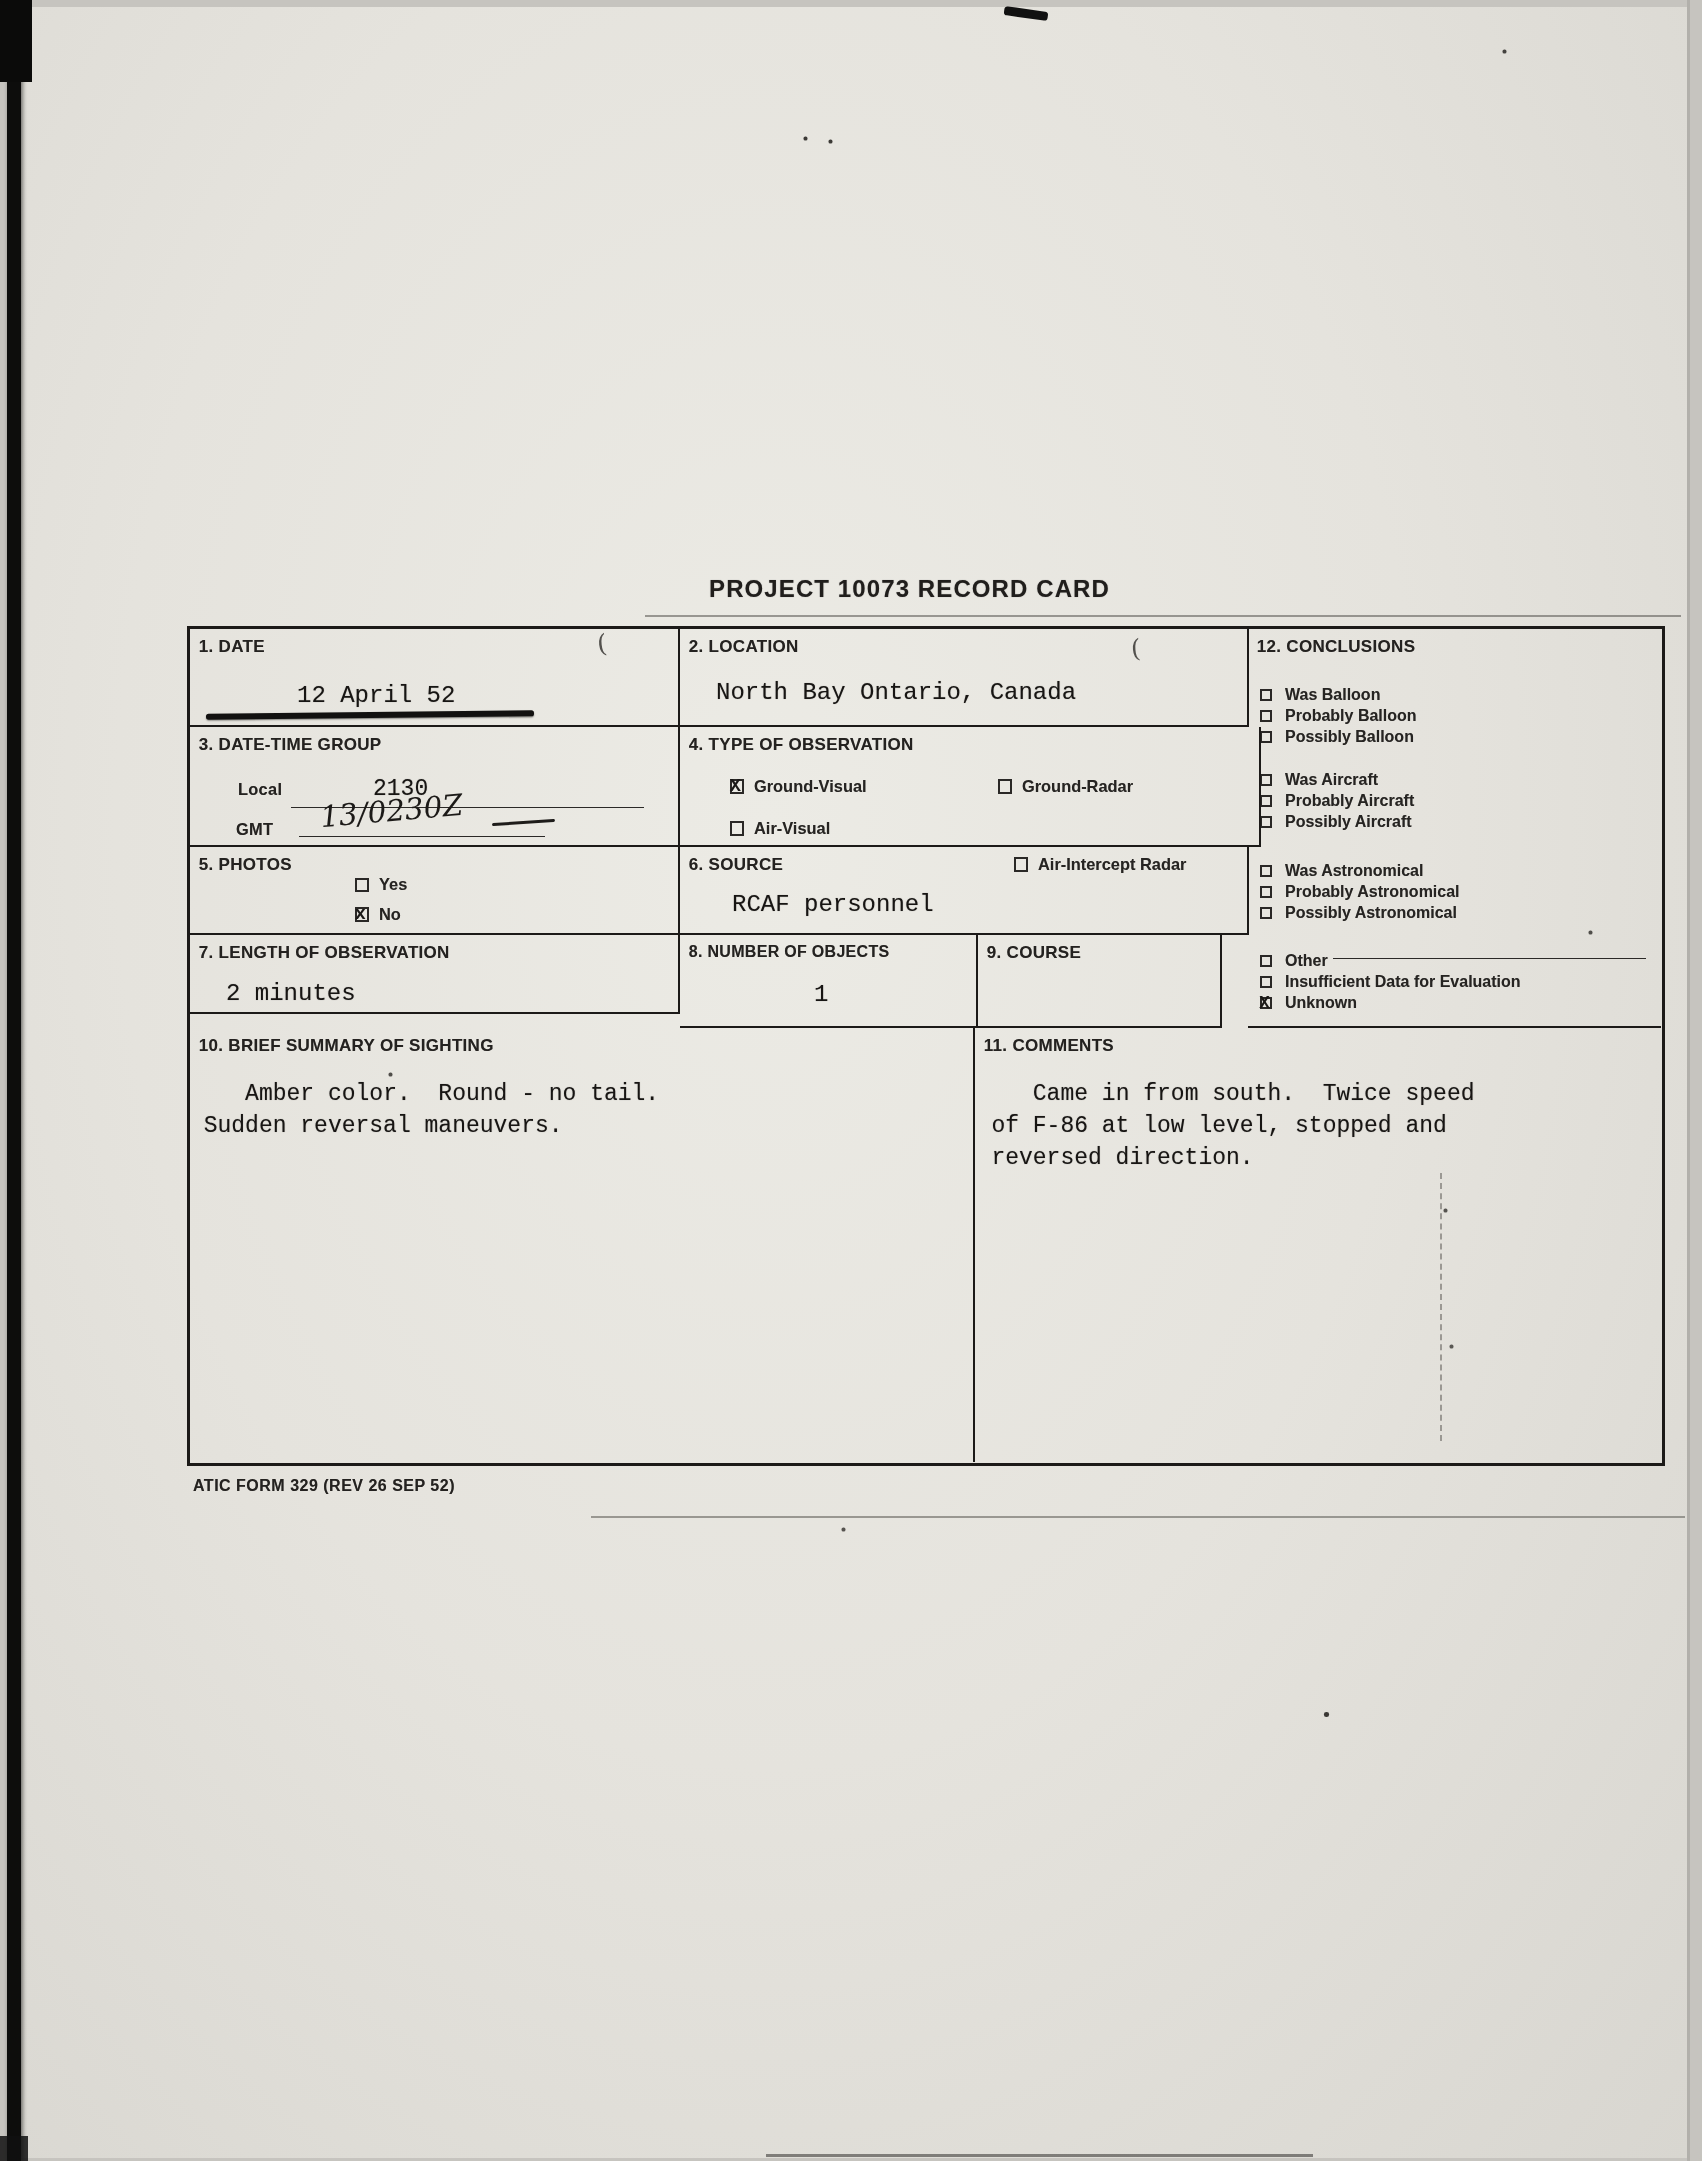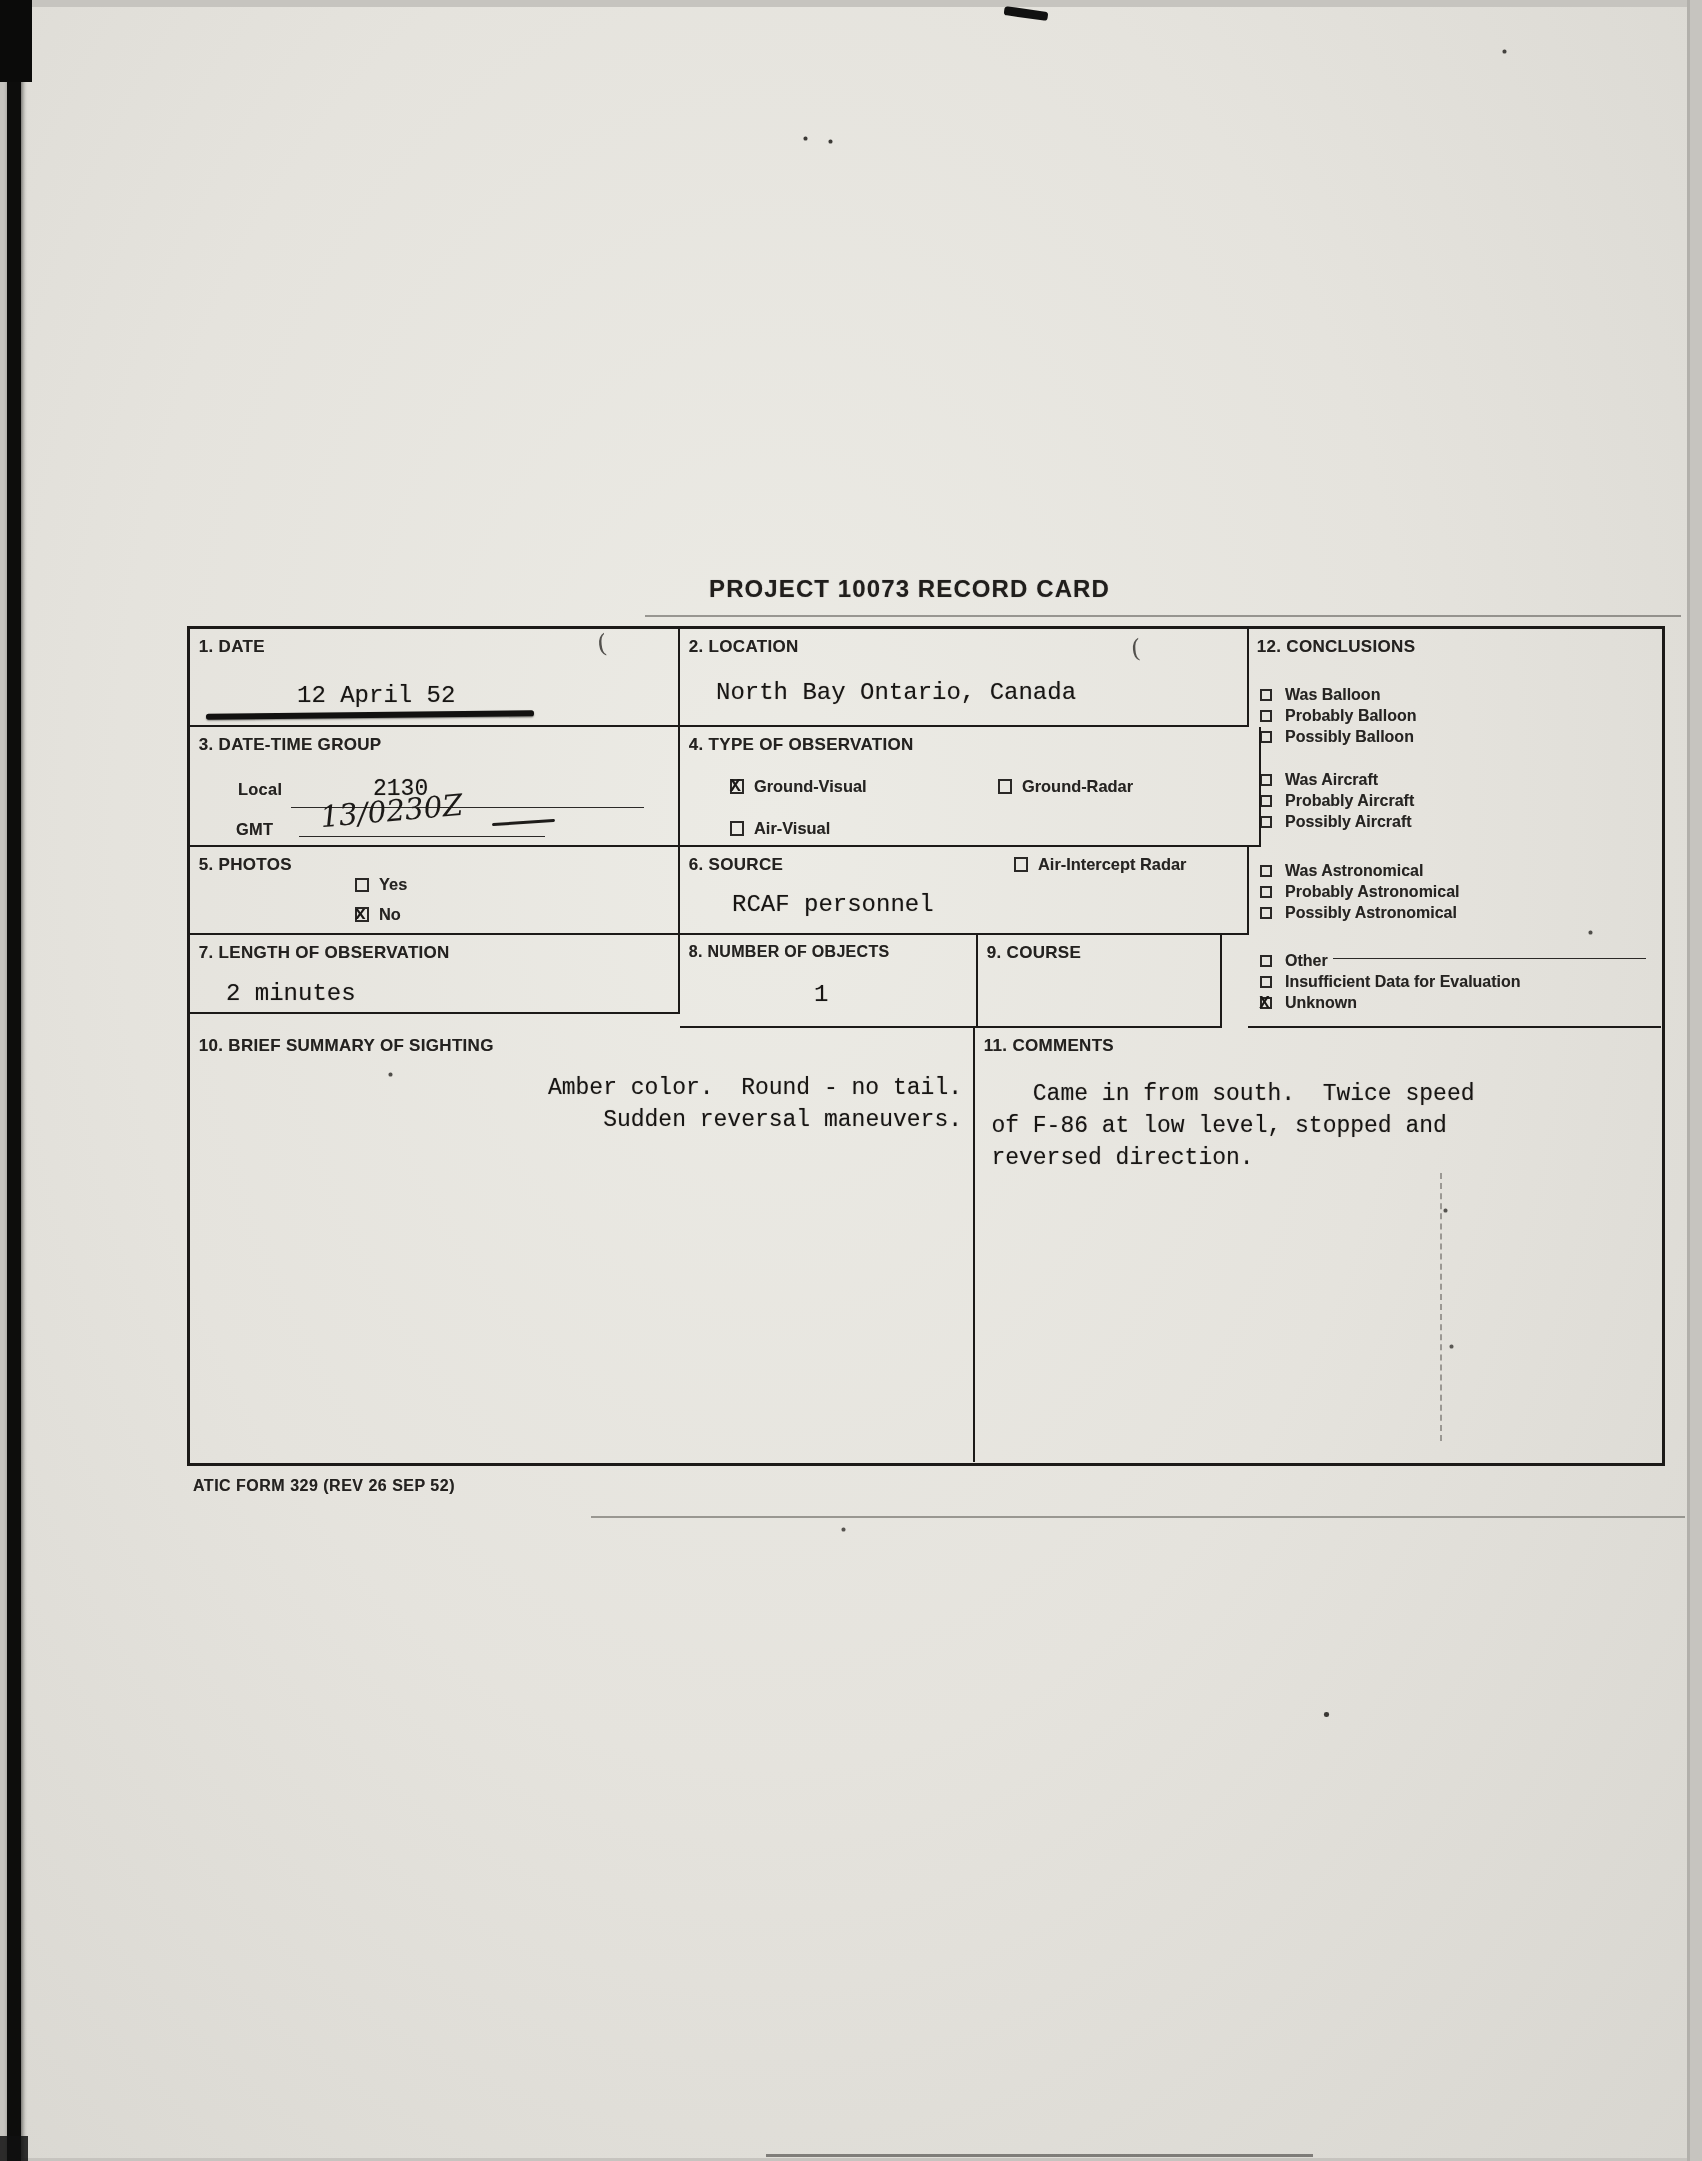--- a/index.html
+++ b/index.html
@@ -274,21 +274,21 @@
     <div class="typed" style="left:134px; top:46px; font-size:24px;">1</div>
   </div>
 
   <div class="cell b-r b-b" style="left:788px; top:306px; width:244px; height:93px;">
     <div class="lbl">9. COURSE</div>
     <div class="typed" style="left:33px; top:46px;"></div>
   </div>
 
   <div class="cell b-r" style="left:0; top:399px; width:785px; height:434px;">
     <div class="lbl">10. BRIEF SUMMARY OF SIGHTING</div>
-    <div class="typed pre" style="left:13.7px; top:44px; right:11px; font-size:23px;text-align:right;">   Amber color.  Round - no tail.
+    <div class="typed pre" style="left:13.7px; top:50px; right:11px; font-size:23px;">   Amber color.  Round - no tail.
 Sudden reversal maneuvers.</div>
   </div>
 
   <div class="cell" style="left:785px; top:399px; width:687px; height:434px;">
     <div class="lbl">11. COMMENTS</div>
     <div class="typed pre" style="left:16.4px; top:50px; right:11px; font-size:23px;">   Came in from south.  Twice speed
 of F-86 at low level, stopped and
 reversed direction.</div>
   </div>
 

